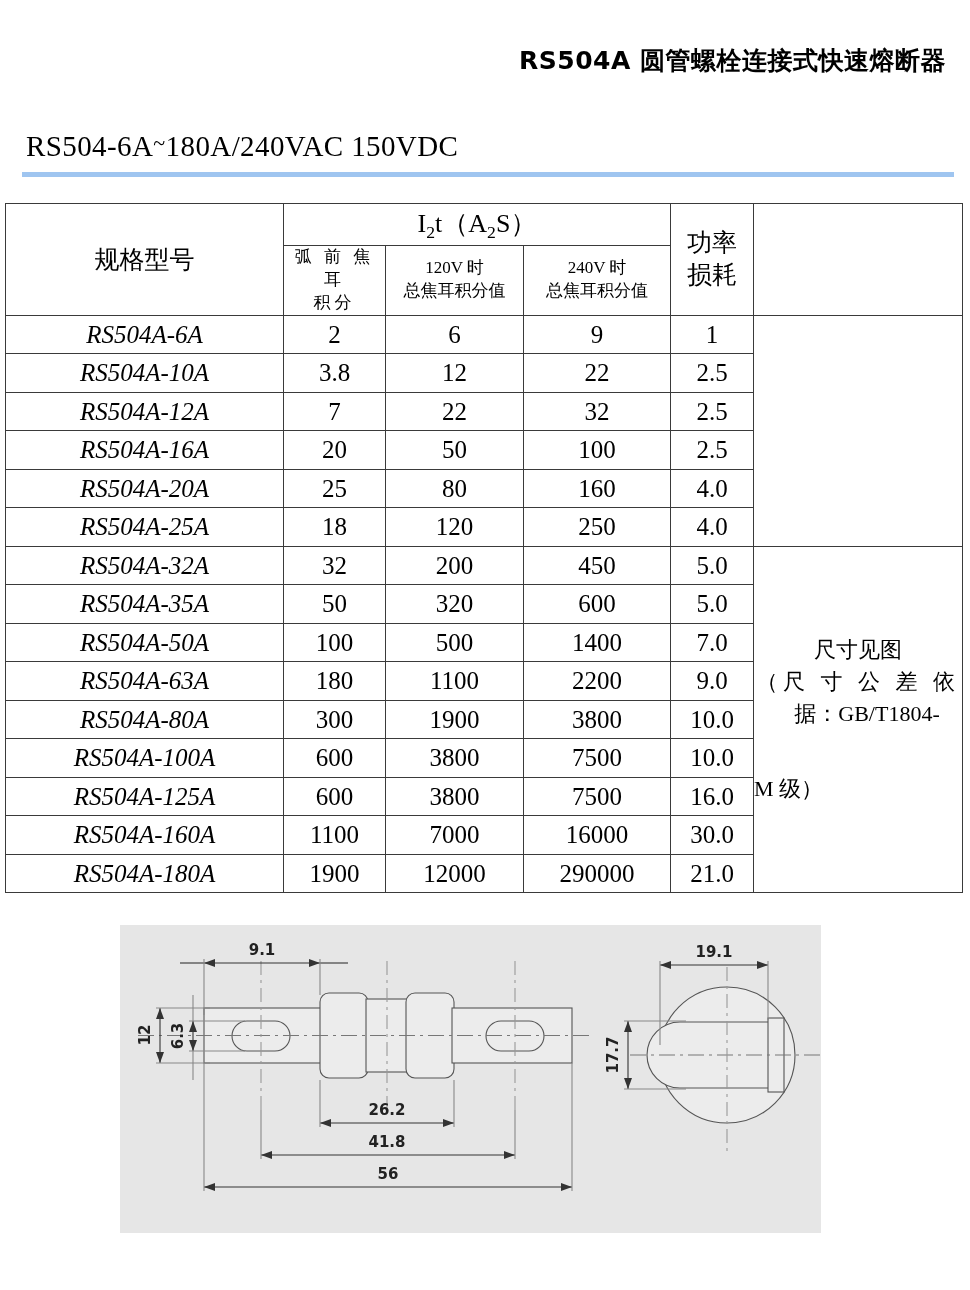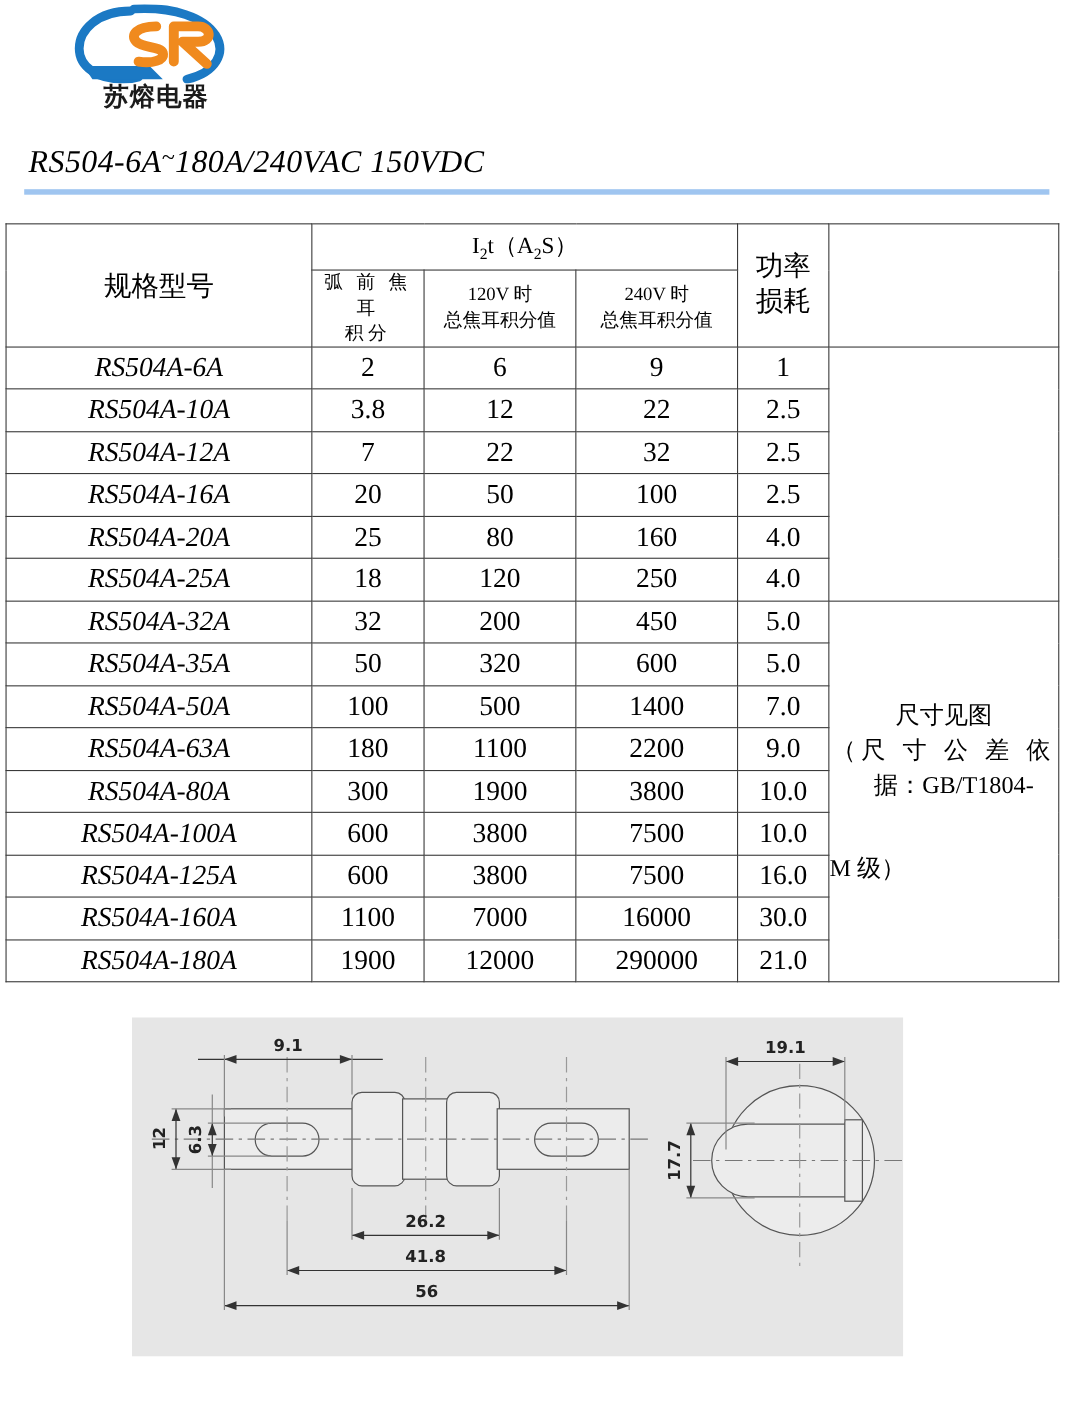--- a/index.html
+++ b/index.html
@@ -55,21 +55,20 @@
   }
 
   
   #subtitle {
     position: absolute;
     left: 26px; top: 130px;
     font-family: "Liberation Serif", serif;
     font-size: 29px;
     letter-spacing: 0.4px;
     white-space: nowrap;
-    font-style: italic;
   }
   #sub-tilde { font-size: 22px; vertical-align: 6px; }
   #rule {
     position: absolute;
     left: 22px; top: 172px;
     width: 932px; height: 5px;
     background: #9fc5f0;
   }
 
   
@@ -90,21 +89,21 @@
     background: #ffffff;
   }
   .c-model  { width: 278px; }
   .c-pre    { width: 102px; }
   .c-120    { width: 138px; }
   .c-240    { width: 147px; }
   .c-pw     { width: 83px; }
   .c-note   { width: 209px; }
 
   .hdr-model { font-size: 25px; height: 103px; }
-  .hdr-i2t   { font-size: 21px; height: 41px; }
+  .hdr-i2t   { font-size: 26px; height: 41px; }
   .hdr-pw    { font-size: 25px; line-height: 1.3; }
   .hdr-sub   { font-size: 17px; line-height: 1.35; height: 62px; }
   .hdr-sub.spread { letter-spacing: 4px; }
   .sub-i { font-style: normal; }
   .sub-i sub { font-size: 0.68em; }
 
   .cell-model { font-size: 25px; font-style: italic; }
   .cell-num   { font-size: 25px; }
   #spec-table tbody tr { height: 38.5px; }
 
@@ -127,35 +126,22 @@
     width: 701px; height: 308px;
     background: #e6e6e6;
   }
   #drawing-svg { display: block; }
 </style>
 </head>
 <body>
 
 <div id="header">
 
-  <div id="logo-block">
-    <svg id="logo-mark" viewBox="0 0 160 72">
-
-      <path d="M57 6 C26 6 10 24 10 40 C10 57 27 68 50 68 C58 68 64 66 64 66" fill="none" stroke="#1b79c4" stroke-width="8" stroke-linecap="round"></path>
-      <path d="M60 4 C96 2 124 12 134 28 C144 44 134 62 108 68" fill="none" stroke="#1b79c4" stroke-width="8" stroke-linecap="round"></path>
-
-      <path d="M14 56 L74 56 L86 68 L22 68 Z" fill="#1b79c4"></path>
-
-      <path d="M80 20 C62 20 56 28 62 34 C68 40 84 38 86 44 C88 51 76 54 64 52" fill="none" stroke="#f08a1e" stroke-width="9" stroke-linecap="round"></path>
-
-      <path d="M96 52 L96 20 L118 20 C130 20 132 34 118 34 L104 34 L126 54" fill="none" stroke="#f08a1e" stroke-width="9" stroke-linejoin="round" stroke-linecap="round"></path>
-    </svg>
-    <div id="logo-text">苏熔电器</div>
-  </div>
-
+
+  <div id="doc-title">RS504A 圆管螺栓连接式快速熔断器</div>
 </div>
 
 <div id="subtitle"><span>RS504-6A</span><span id="sub-tilde">~</span><span>180A/240VAC  150VDC</span></div>
 
 <div id="rule"></div>
 
 <table id="spec-table">
   <colgroup>
     <col class="c-model">
       <col class="c-pre">

